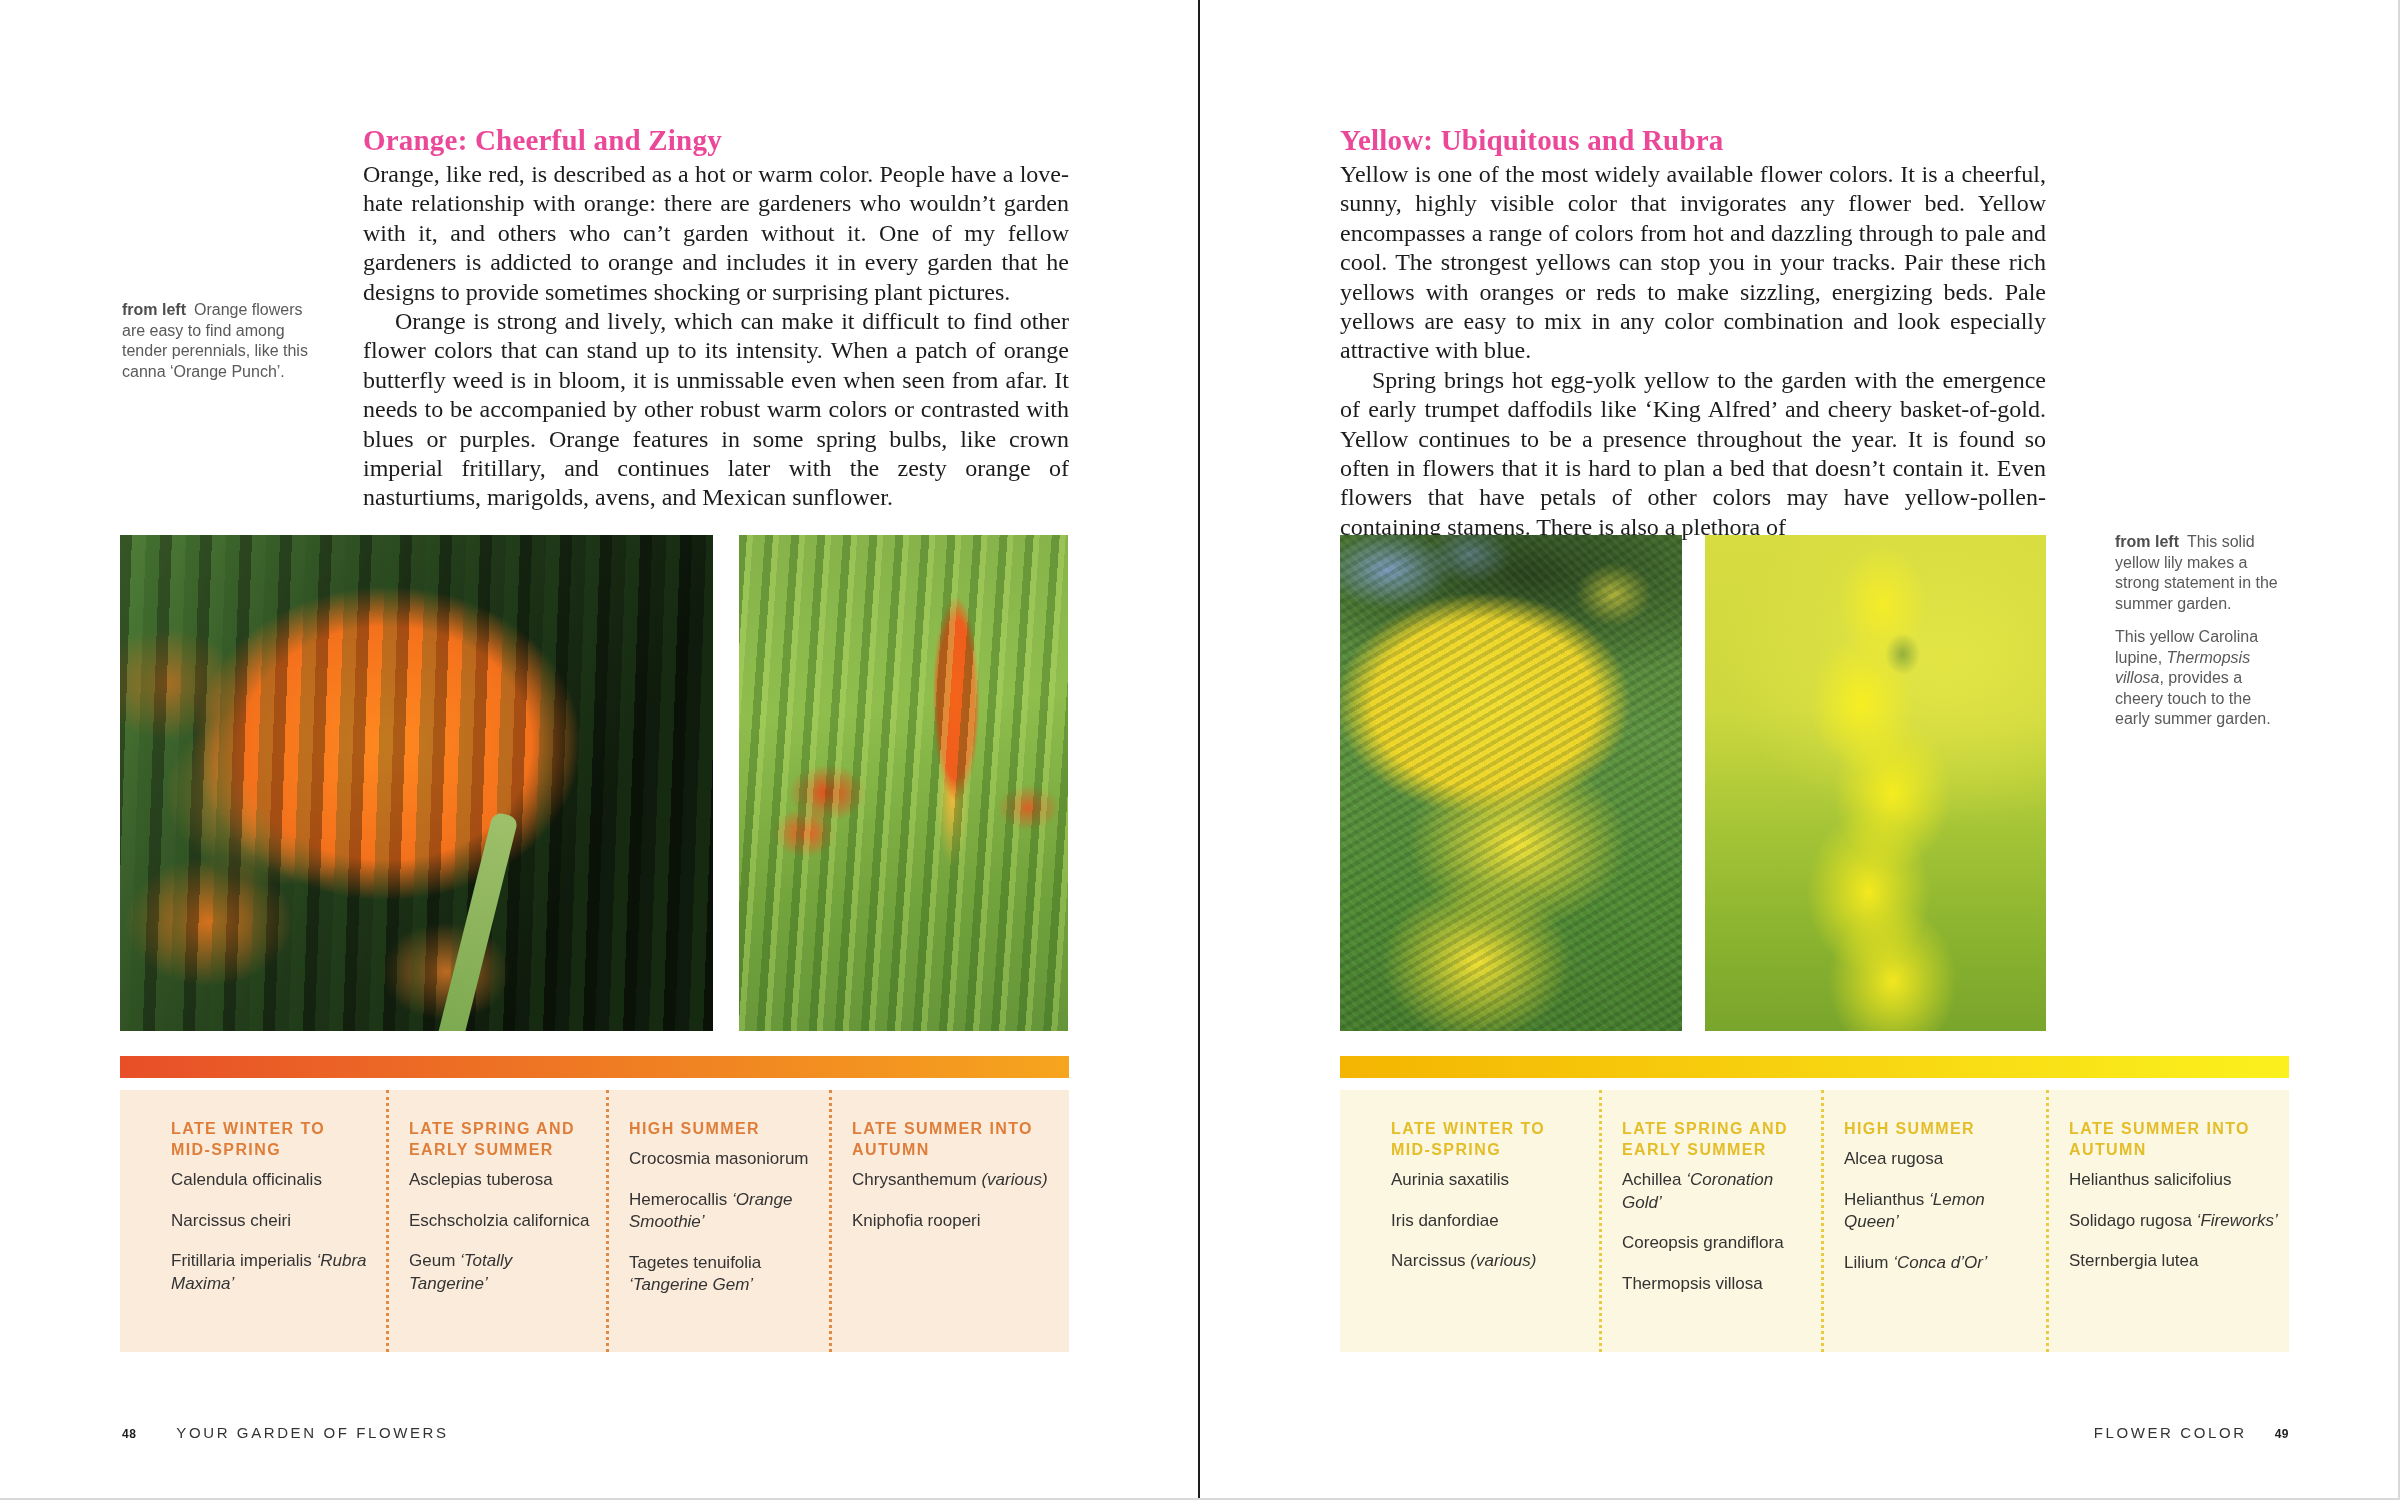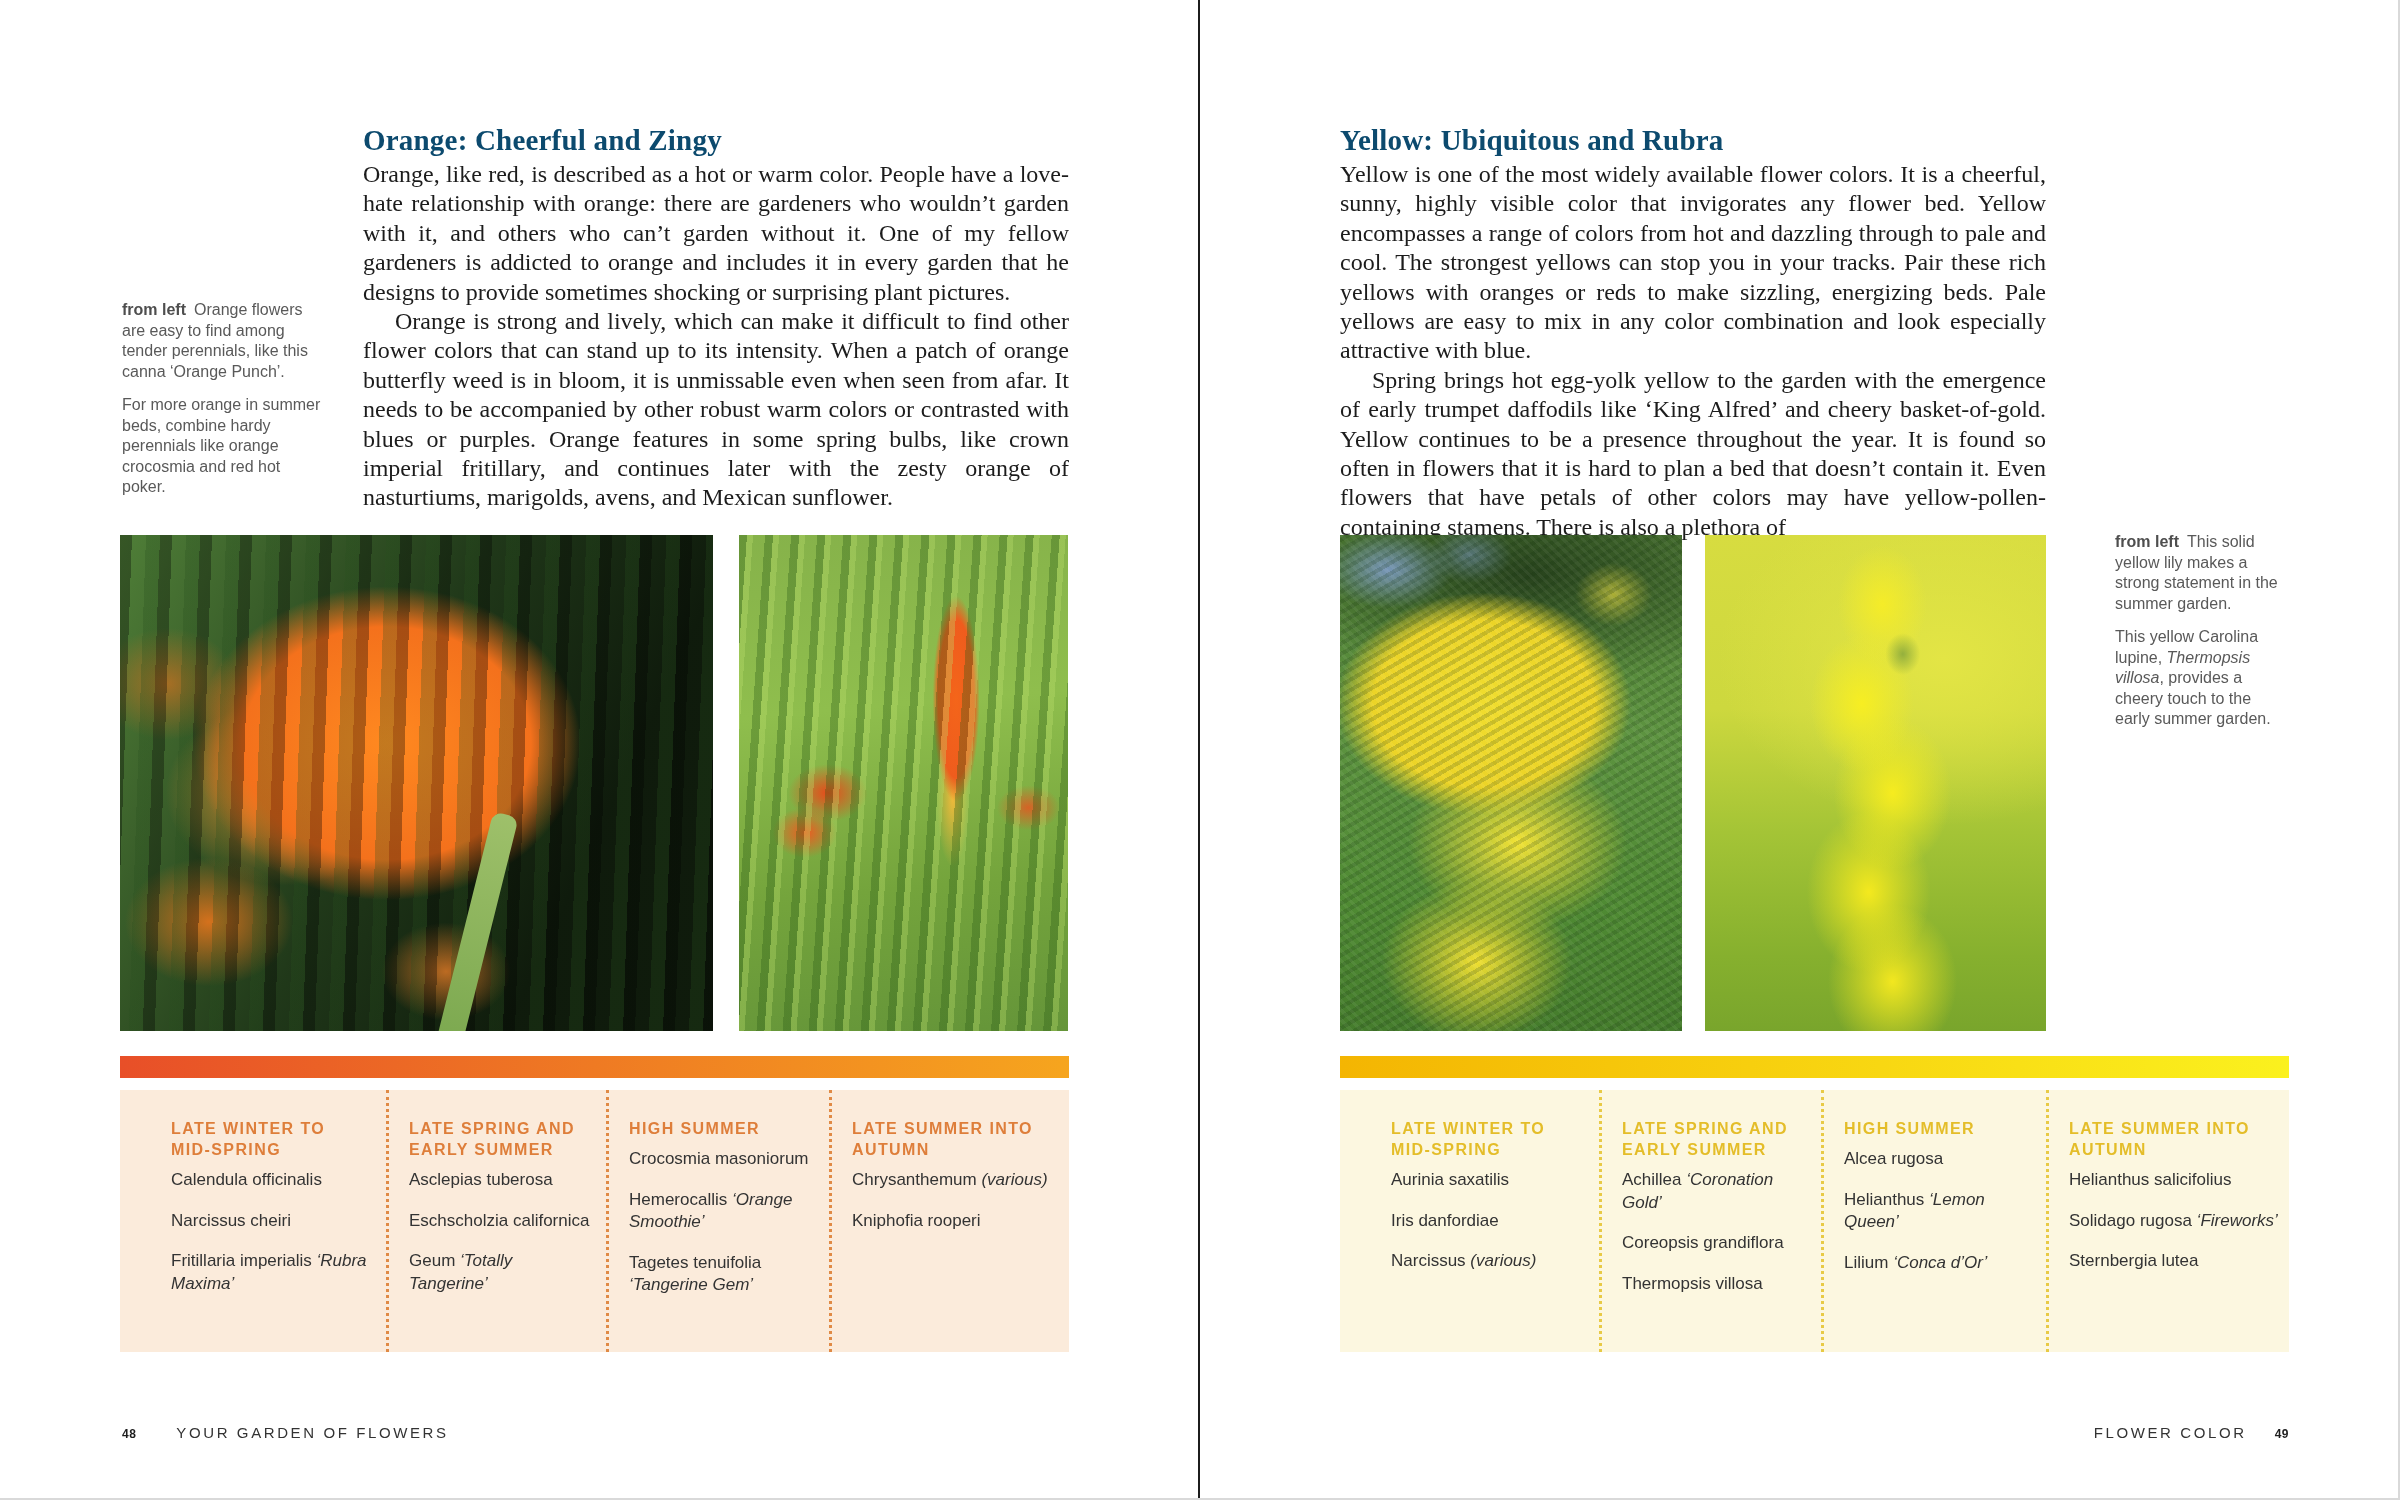--- a/index.html
+++ b/index.html
@@ -5,21 +5,21 @@
   html,body{margin:0;padding:0;background:#ffffff;}
   #spread{position:relative;width:2400px;height:1500px;background:#ffffff;overflow:hidden;
           font-family:"Liberation Sans",sans-serif;}
   
   .edge-right{position:absolute;top:0;right:0;width:2px;height:1500px;background:#d9d9d9;}
   .edge-bottom{position:absolute;left:0;bottom:0;width:2400px;height:2px;background:#d9d9d9;}
   .center-divider{position:absolute;left:1198px;top:0;width:2px;height:1500px;background:#1c1c1c;}
 
   
   .section-title{position:absolute;margin:0;font-family:"Liberation Serif",serif;
-    font-weight:bold;font-size:29px;line-height:32px;color:#0c4a6e;letter-spacing:.2px;}
+    font-weight:bold;font-size:29px;line-height:32px;color:#ec4899;letter-spacing:.2px;}
   #title-left{left:363px;top:124px;width:706px;}
   #title-right{left:1340px;top:124px;width:706px;}
   .body-text{position:absolute;font-family:"Liberation Serif",serif;font-size:24px;
     line-height:29.4px;color:#1c1c1c;text-align:justify;}
   #body-left{left:363px;top:160px;width:706px;}
   #body-right{left:1340px;top:160px;width:706px;}
   .body-text p{margin:0;}
   .body-text p.indent{text-indent:32px;}
 
   
@@ -114,21 +114,20 @@
 
   <h2 class="section-title" id="title-left">Orange: Cheerful and Zingy</h2>
 
   <div class="body-text" id="body-left">
     <p>Orange, like red, is described as a hot or warm color. People have a love-hate relationship with orange: there are gardeners who wouldn’t garden with it, and others who can’t garden without it. One of my fellow gardeners is addicted to orange and includes it in every garden that he designs to provide sometimes shocking or surprising plant pictures.</p>
     <p class="indent">Orange is strong and lively, which can make it difficult to find other flower colors that can stand up to its intensity. When a patch of orange butterfly weed is in bloom, it is unmissable even when seen from afar. It needs to be accompanied by other robust warm colors or contrasted with blues or purples. Orange features in some spring bulbs, like crown imperial fritillary, and continues later with the zesty orange of nasturtiums, marigolds, avens, and Mexican sunflower.</p>
   </div>
 
   <aside class="caption" id="caption-left">
       <p><span class="lead">from left</span> Orange flowers are easy to find among tender perennials, like this canna ‘Orange Punch’.</p>
-      <p>For more orange in summer beds, combine hardy perennials like orange crocosmia and red hot poker.</p>
     </aside>
 
   <div class="photo" id="photo-canna"></div>
   <div class="photo" id="photo-kniphofia"></div>
 
   <div class="bar" id="bar-left"></div>
 
   <div class="season-table" id="table-left">
       <div class="col">
         <h4>LATE WINTER TO MID-SPRING</h4>

